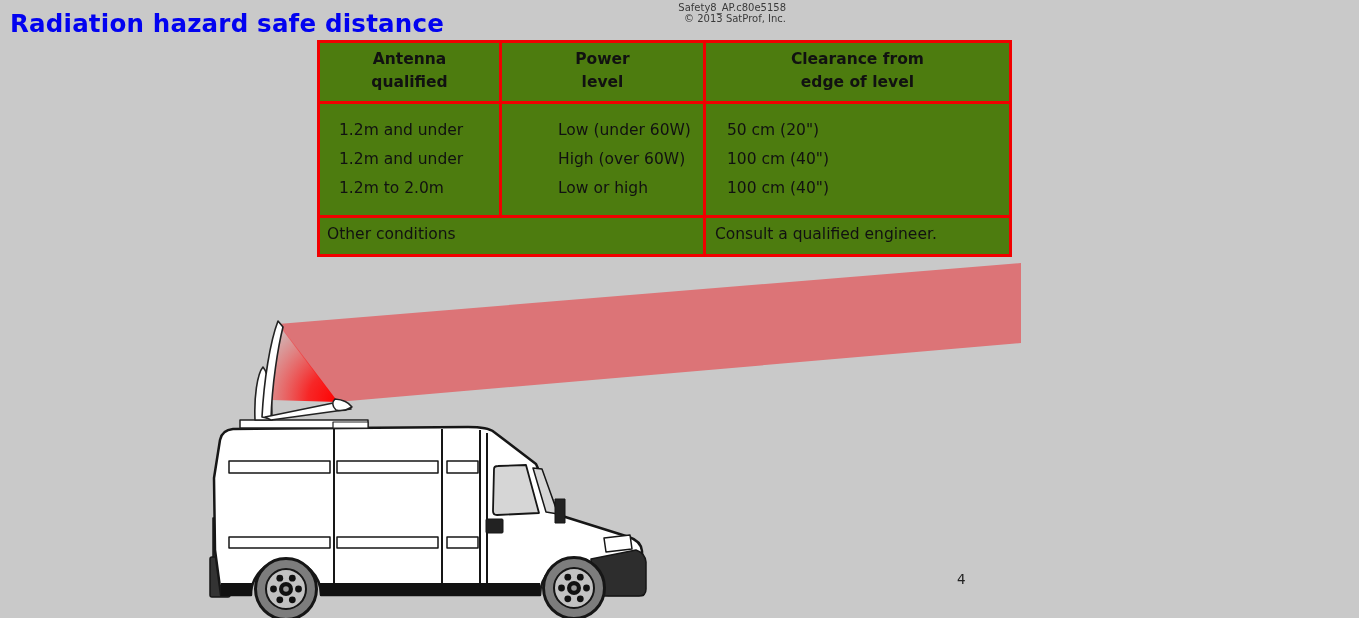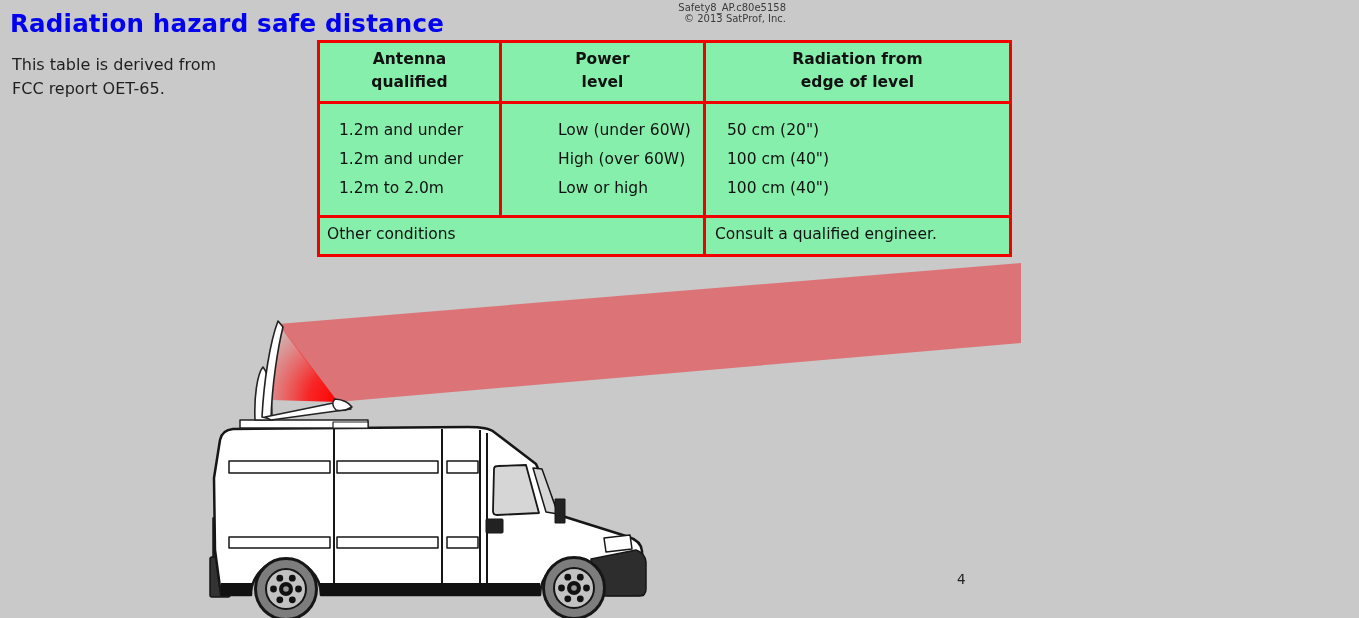--- a/index.html
+++ b/index.html
@@ -24,21 +24,21 @@
     position:absolute;right:353px;top:2px;
     text-align:right;font-size:10px;line-height:11px;color:#3a3a3a;
   }
   .page-number{
     position:absolute;left:957px;top:571px;
     font-size:13.5px;color:#222;
   }
   table.safety-table{
     position:absolute;left:317px;top:40px;
     border-collapse:collapse;table-layout:fixed;
-    background:#86efac;
+    background:#4d7c0f;
     font-size:15.5px;color:#111;
   }
   .safety-table th,.safety-table td{
     border:3px solid #f10000;
     margin:0;
   }
   .safety-table th{
     font-weight:bold;text-align:center;vertical-align:middle;
     height:52px;line-height:23px;padding:2px 0 4px 0;
   }
@@ -138,24 +138,20 @@
       <rect x="333" y="422" width="35" height="6" fill="#fff" stroke-width="1.2"></rect>
       <path fill="#fff" stroke-width="1.6" d="M 255,420 C 254,398 257,374 263,367 C 269,374 272,398 272,420 Z"></path>
       <path fill="#fff" stroke-width="1.6" d="M 278,321 C 270,342 264,380 262,417 L 271,419 C 272,384 278,347 283,327 Z"></path>
       <path fill="#fff" stroke-width="1.5" d="M 265,417 L 343,401 L 351,409 L 271,420 Z"></path>
       <path fill="#fff" stroke-width="1.5" d="M 335,399 Q 347,400 352,407 Q 344,412 336,410 Q 330,404 335,399 Z"></path>
     </g>
   </svg>
 
   <div class="slide-title">Radiation hazard safe distance</div>
 
-  <div class="intro-text">
-    <div>This table is derived from</div>
-    <div>FCC report OET-65.</div>
-  </div>
 
   <div class="meta-block">
     <div>Safety8_AP.c80e5158</div>
     <div>© 2013 SatProf, Inc.</div>
   </div>
 
   <table class="safety-table">
     <colgroup>
       <col style="width:182px">
         <col style="width:203px">
@@ -165,21 +161,21 @@
         <tr>
       <th>
         <div>Antenna</div>
         <div>qualified</div>
       </th>
       <th>
         <div>Power</div>
         <div>level</div>
       </th>
       <th>
-        <div>Radiation from</div>
+        <div>Clearance from</div>
         <div>edge of level</div>
       </th>
     </tr>
     <tr>
       <td class="body-cell">
         <div class="cell-line pad-c1">1.2m and under</div>
         <div class="cell-line pad-c1">1.2m and under</div>
         <div class="cell-line pad-c1">1.2m to 2.0m</div>
       </td>
       <td class="body-cell">

